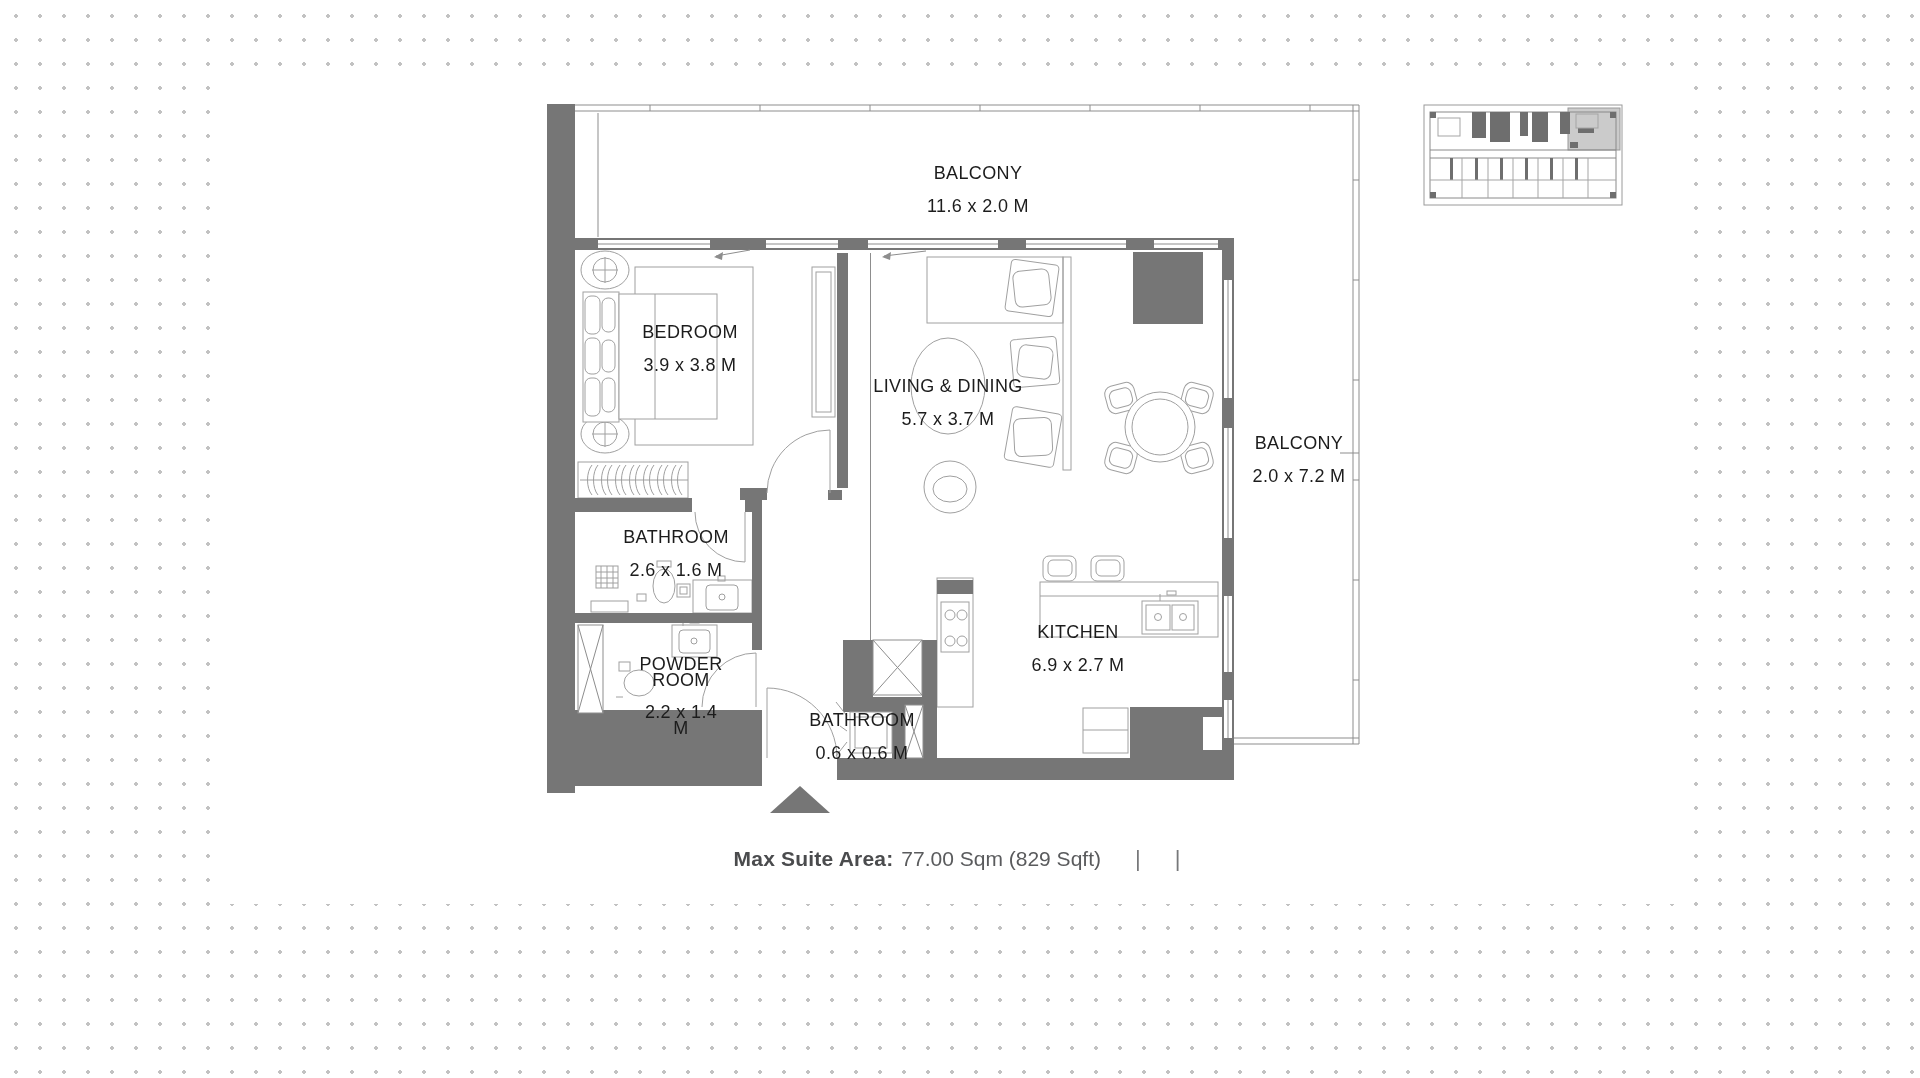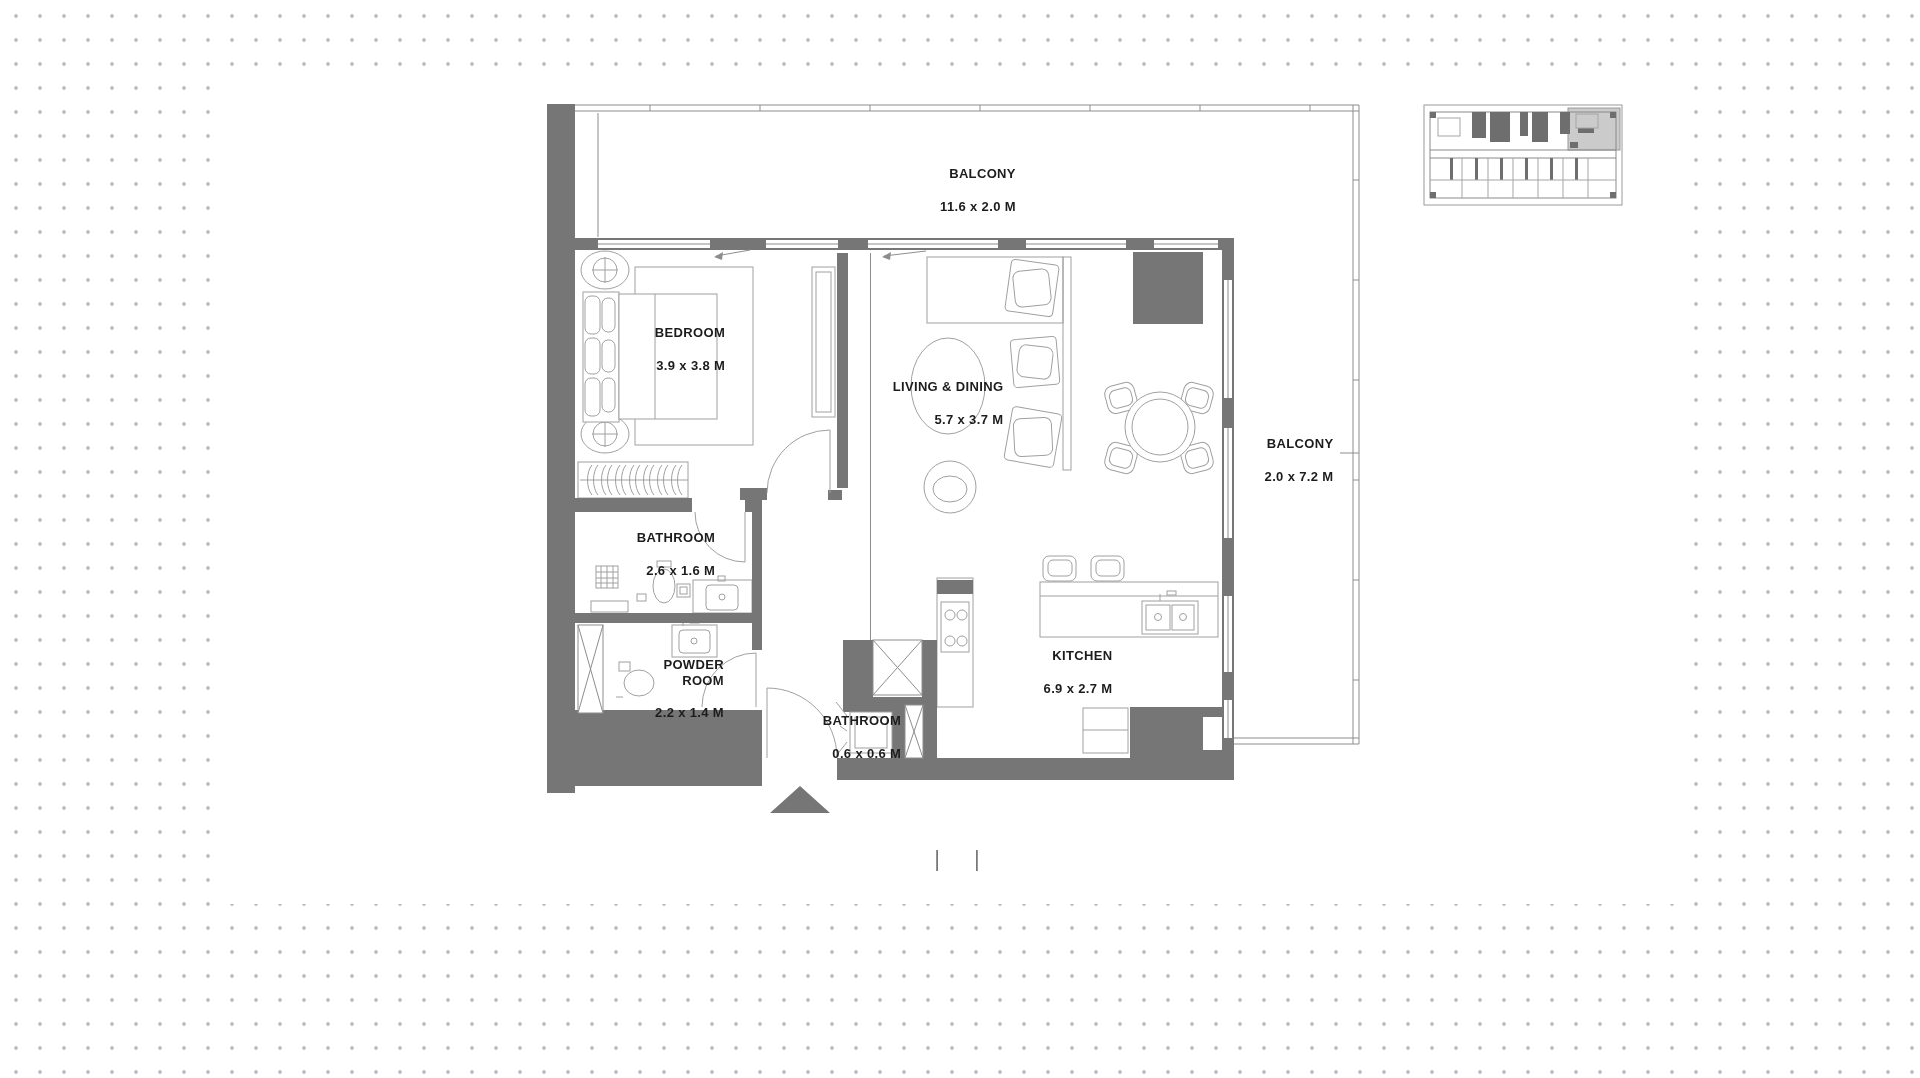--- a/index.html
+++ b/index.html
@@ -17,22 +17,22 @@
   .card{position:absolute;left:230px;top:66px;width:1452px;height:838px;background:#fff}
   svg{position:absolute;left:0;top:0}
   .plan-svg{width:1920px;height:1078px}
   .wall{fill:var(--wall);stroke:none}
   .win{fill:#fff;stroke:none}
   .sline{stroke:var(--line);stroke-width:1;fill:none}
   .furn{stroke:var(--furn);stroke-width:1;fill:none}
   .furnw{stroke:var(--furn);stroke-width:1;fill:#fff}
   .xbox{stroke:var(--line);stroke-width:1;fill:#fff}
   .room-label{
-    position:absolute;transform:translateX(-50%);text-align:right;z-index:5;
-    font-size:13px;line-height:15.5px;font-weight:700;letter-spacing:.35px;
+    position:absolute;transform:translateX(-50%);text-align:center;z-index:5;
+    font-size:18px;line-height:15.5px;font-weight:400;letter-spacing:.35px;
     color:var(--label);white-space:nowrap;
   }
   .room-label .rl-dims{margin-top:17px}
   .room-label.wrap{white-space:normal;width:86px}
   .stats{
     position:absolute;left:957px;top:846px;transform:translateX(-50%);z-index:5;
     display:flex;align-items:baseline;column-gap:34px;white-space:nowrap;
     font-size:21px;color:var(--statsvalue);
   }
   .stat-label{font-weight:700;color:var(--statslabel);margin-right:8px;letter-spacing:.2px}
@@ -348,22 +348,25 @@
     <div class="rl-dims">2.6 x 1.6 M</div>
   </div>
   <div class="room-label wrap" style="left:681px;top:657px">
     <div class="rl-name">POWDER ROOM</div>
     <div class="rl-dims">2.2 x 1.4 M</div>
   </div>
   <div class="room-label" style="left:862px;top:713px">
     <div class="rl-name">BATHROOM</div>
     <div class="rl-dims">0.6 x 0.6 M</div>
   </div>
-  <div class="room-label" style="left:1078px;top:648px">
+  <div class="room-label" style="left:1078px;top:625px">
     <div class="rl-name">KITCHEN</div>
     <div class="rl-dims">6.9 x 2.7 M</div>
   </div>
 
   <div class="stats">
+    <div class="stat">
+      <span class="stat-label">Max Suite Area:</span><span class="stat-value">77.00 Sqm (829 Sqft)</span>
+    </div>
     <div class="stat-sep">|</div>
     <div class="stat-sep">|</div>
   </div>
 </div>
 
 </body></html>

